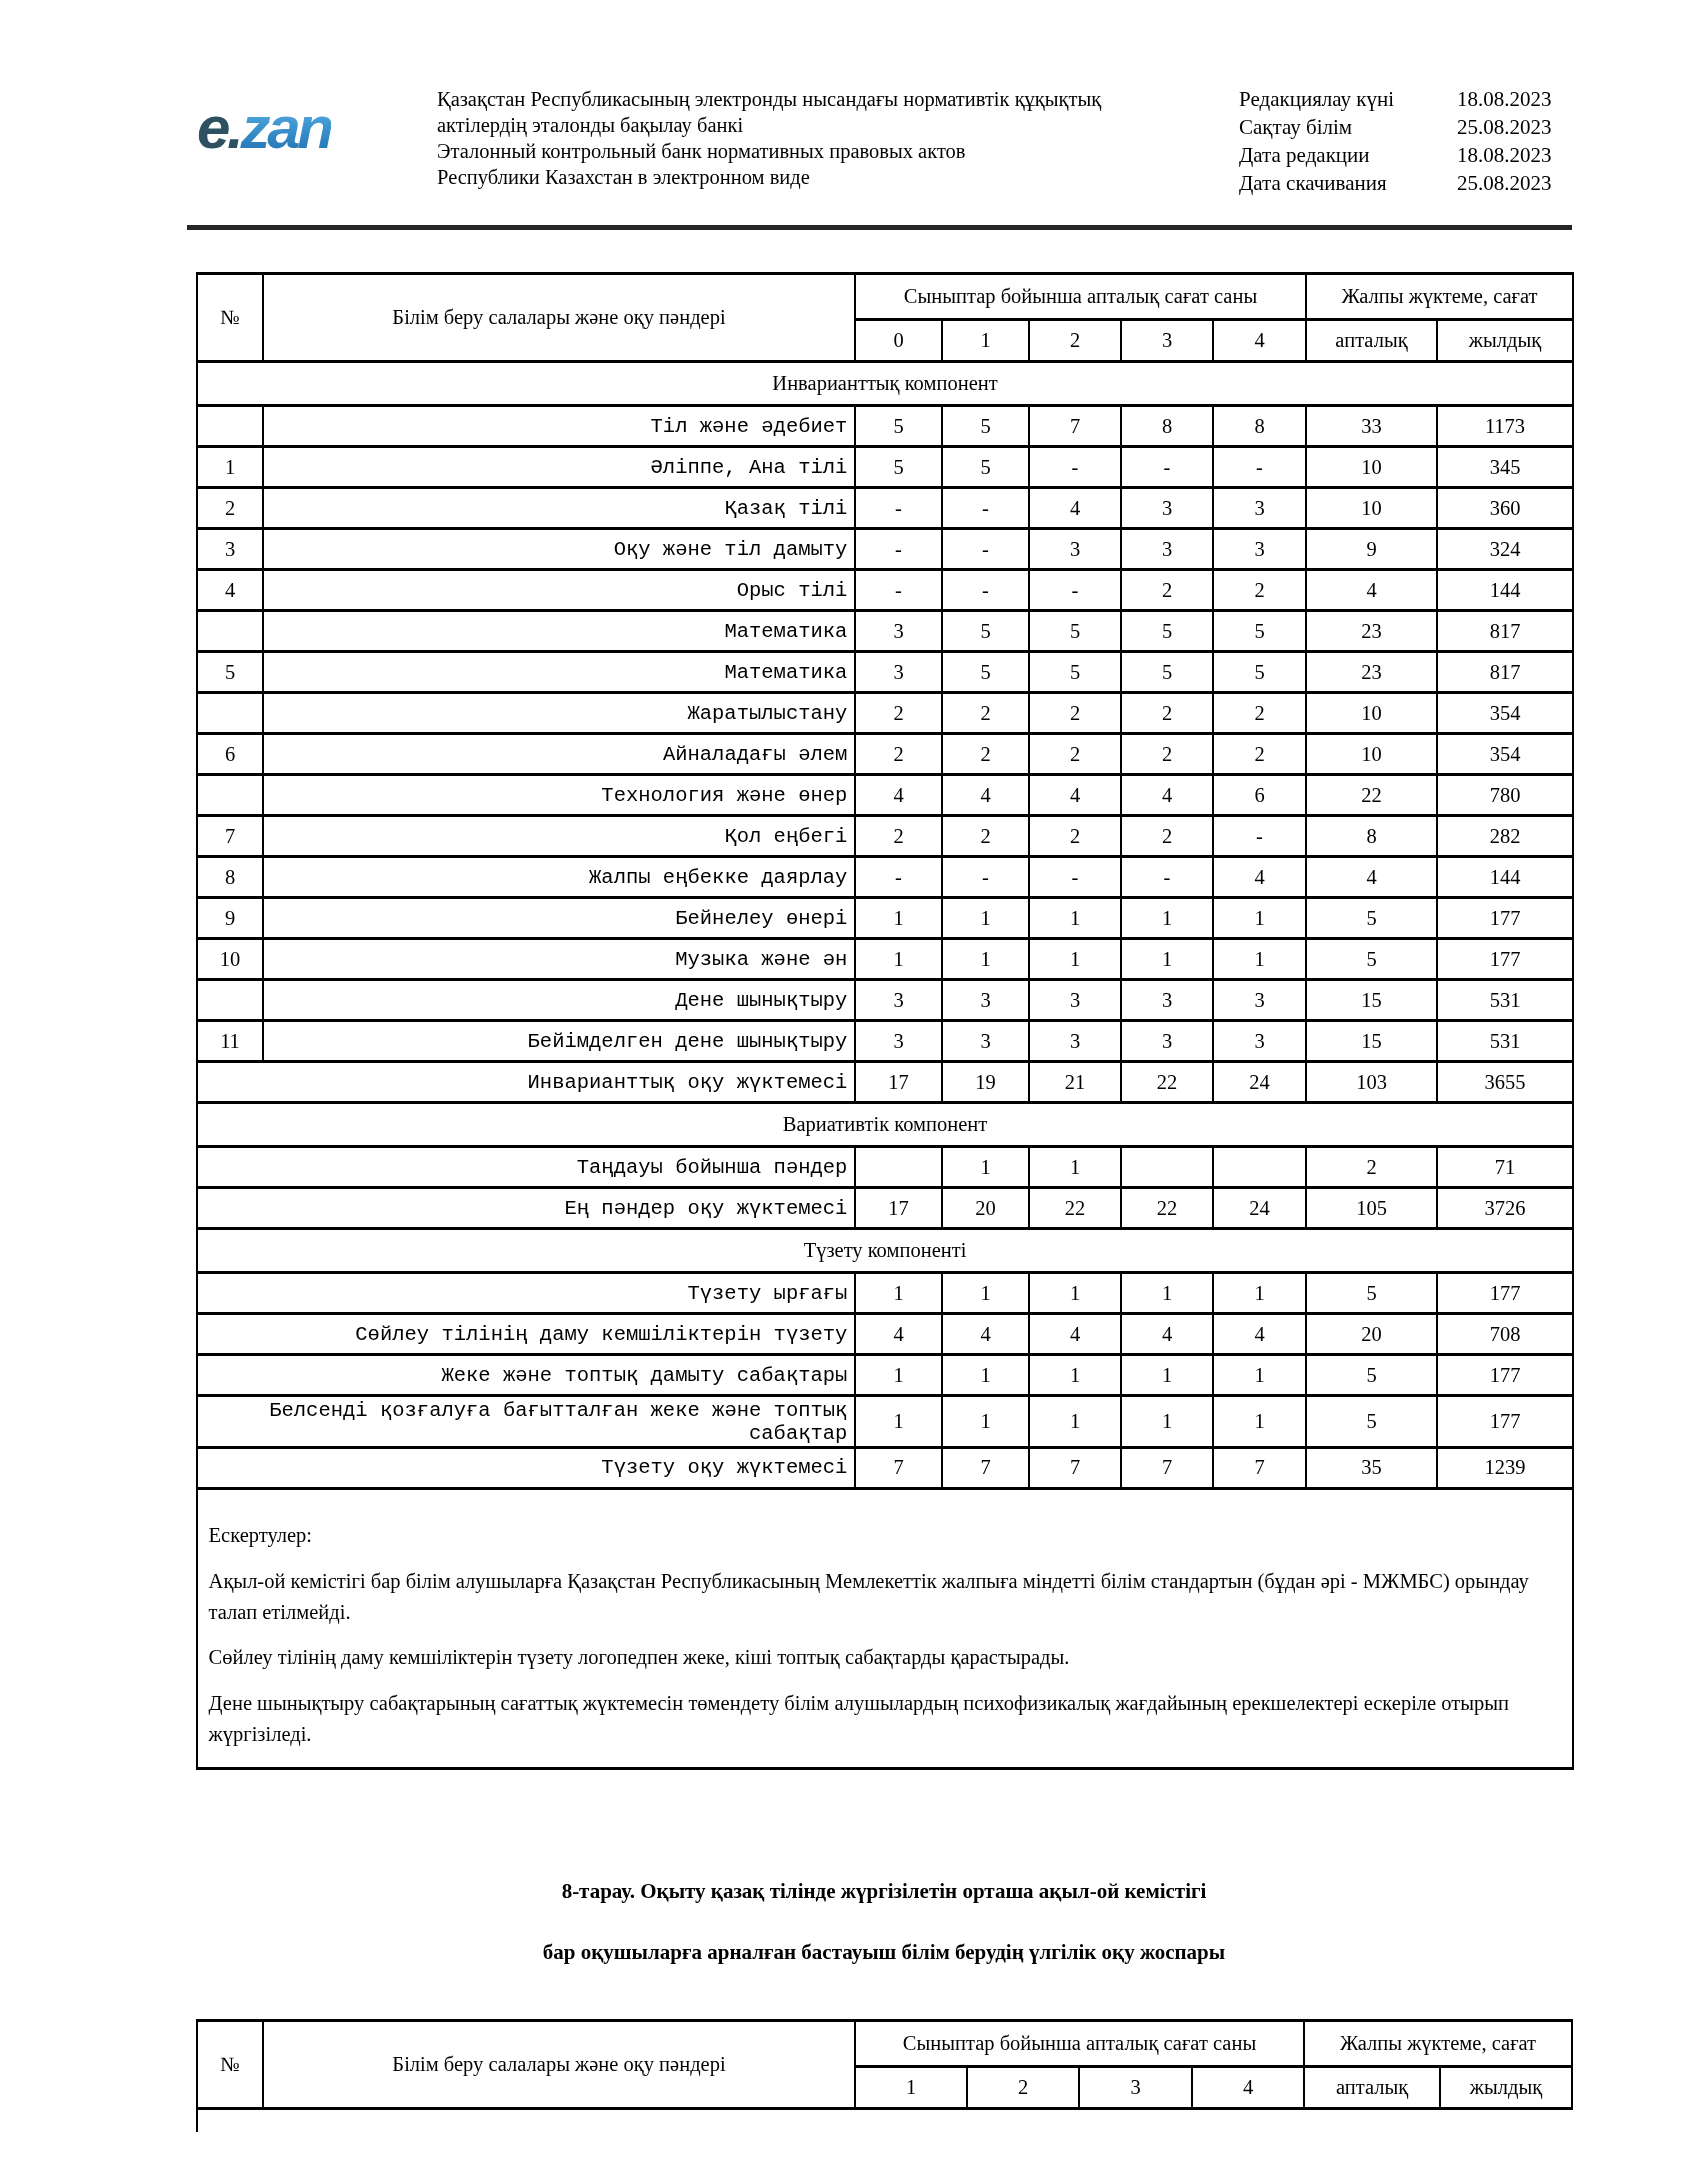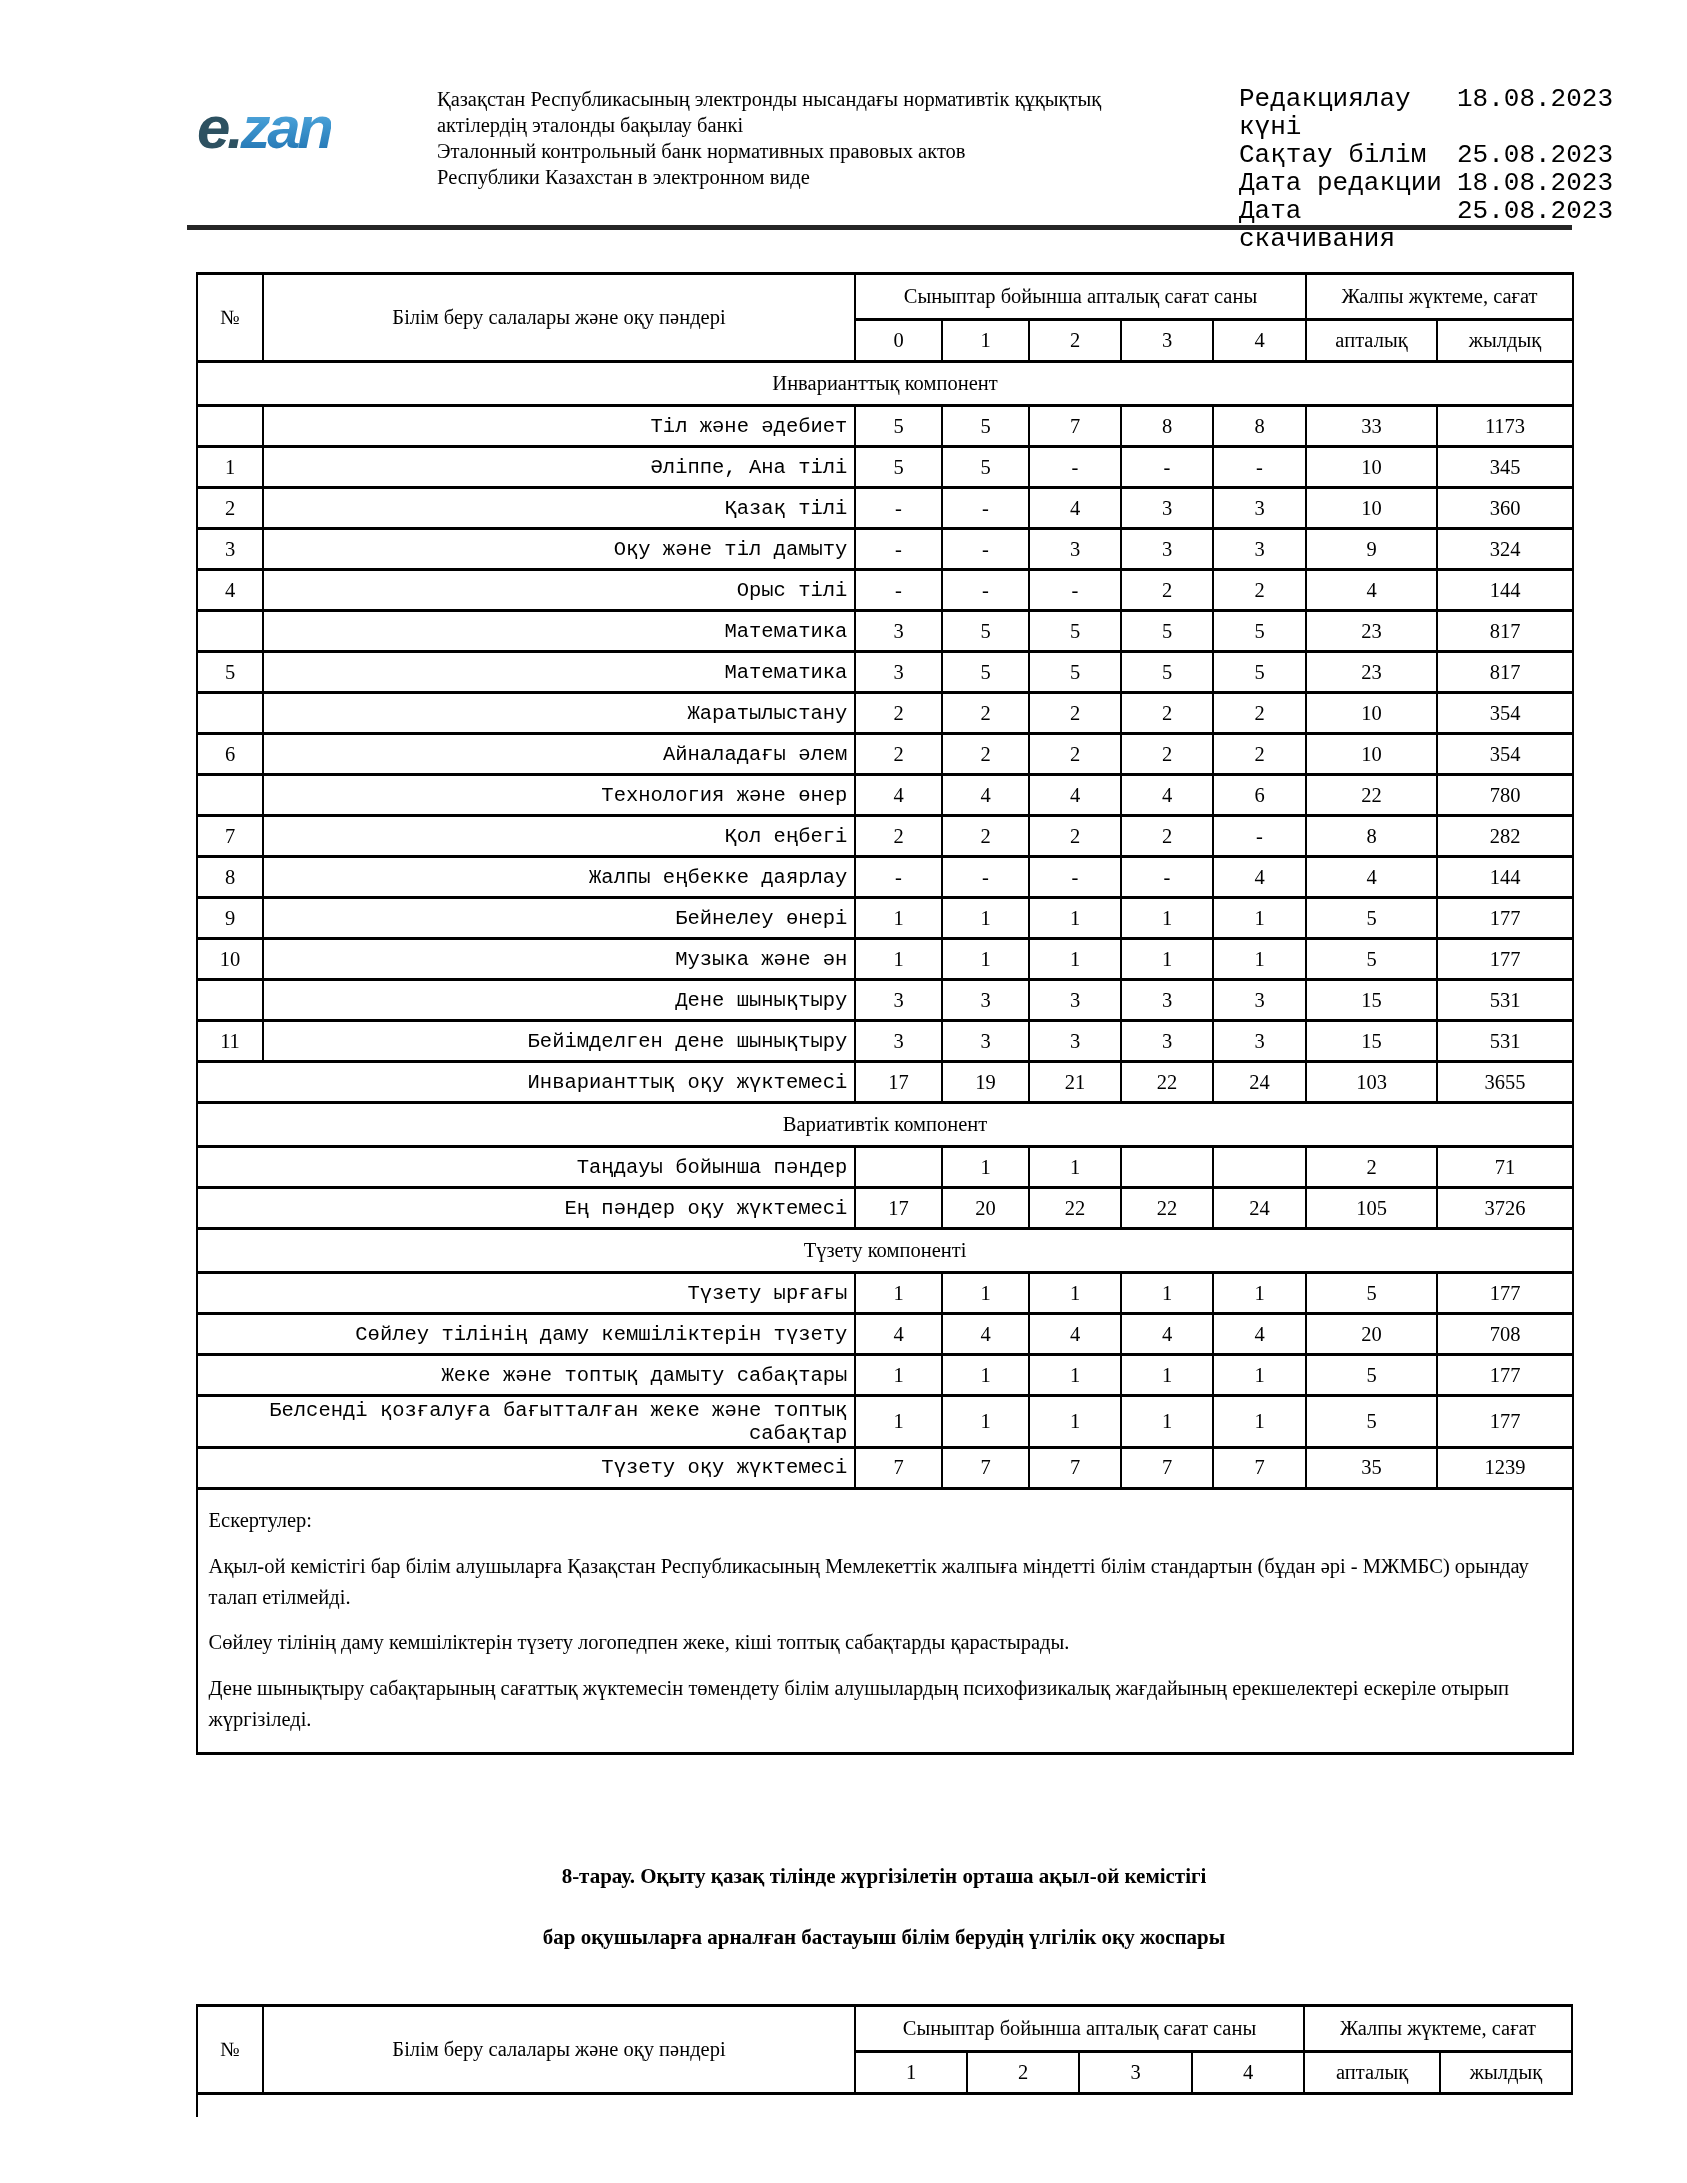--- a/index.html
+++ b/index.html
@@ -25,21 +25,21 @@
   .logo-zan{
     background:linear-gradient(180deg,#6fbdea 0%,#3f97d0 45%,#1b6cab 100%);
     -webkit-background-clip:text;background-clip:text;color:transparent;
   }
   .org{
     position:absolute;left:437px;top:86px;width:767px;
     font-size:20.5px;line-height:26px;
   }
   .meta{
     position:absolute;left:1239px;top:85px;width:318px;
-    font-size:26px;line-height:28px;font-family:Liberation Mono, monospace;
+    font-size:21px;line-height:28px;
   }
   .meta-row{display:flex;}
   .meta-label{width:218px;}
   .meta-value{width:99px;}
   .hdr-rule{
     margin-left:187px;width:1385px;height:5.3px;background:#262626;
   }
   
   table.doc{
     border-collapse:collapse;table-layout:fixed;
@@ -55,21 +55,21 @@
   table.doc td.subj{text-align:right;padding-left:9px;font-family:Liberation Mono, monospace;}
   table.doc tr.h1row{height:46px;}
   table.doc tr.h2row{height:42px;}
   table.doc tr.sect-row{height:44px;}
   table.doc tr.body-row{height:41px;}
   td.notes{
     text-align:left !important;padding:9.3px 10.6px 17px 10.6px !important;
     vertical-align:top !important;
   }
   td.notes p{margin:14.6px 0 0 0;line-height:31px;}
-  td.notes p:first-child{margin-top:6px;}
+  td.notes p:first-child{margin-top:21px;}
   .t1{margin-top:42px;}
   
   .chapter{
     margin:91px auto 0 auto;margin-left:196px;width:1376px;
     text-align:center;font-weight:bold;font-size:21px;line-height:61px;
   }
   
   .t2{margin-top:36px;}
   .t2 tr.h1row{height:44px;}
   .t2 tr.h2row{height:44px;}

